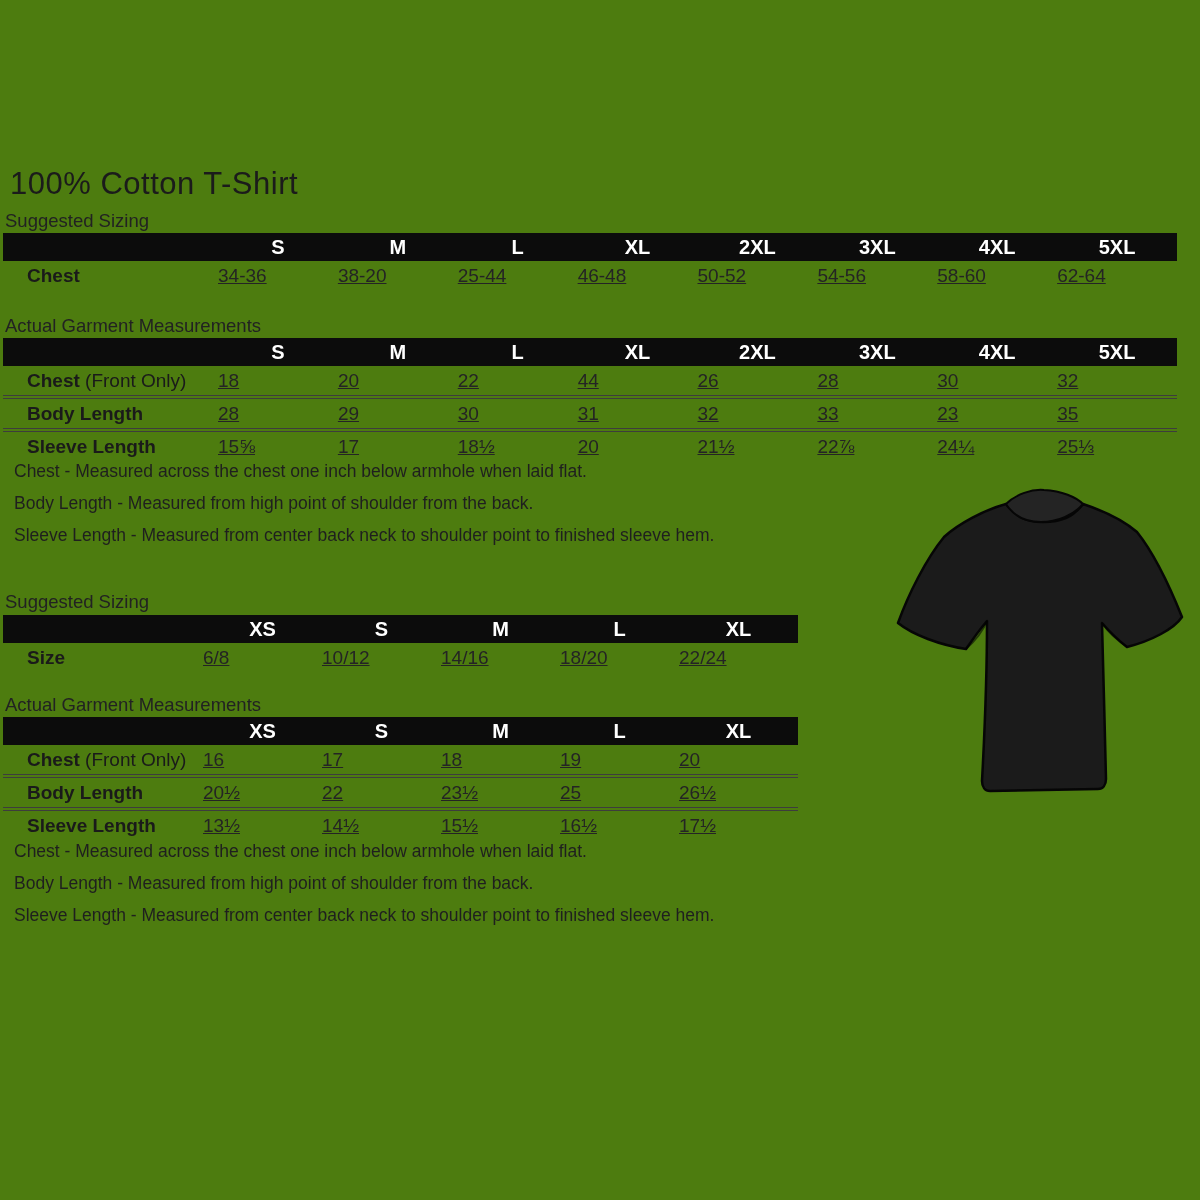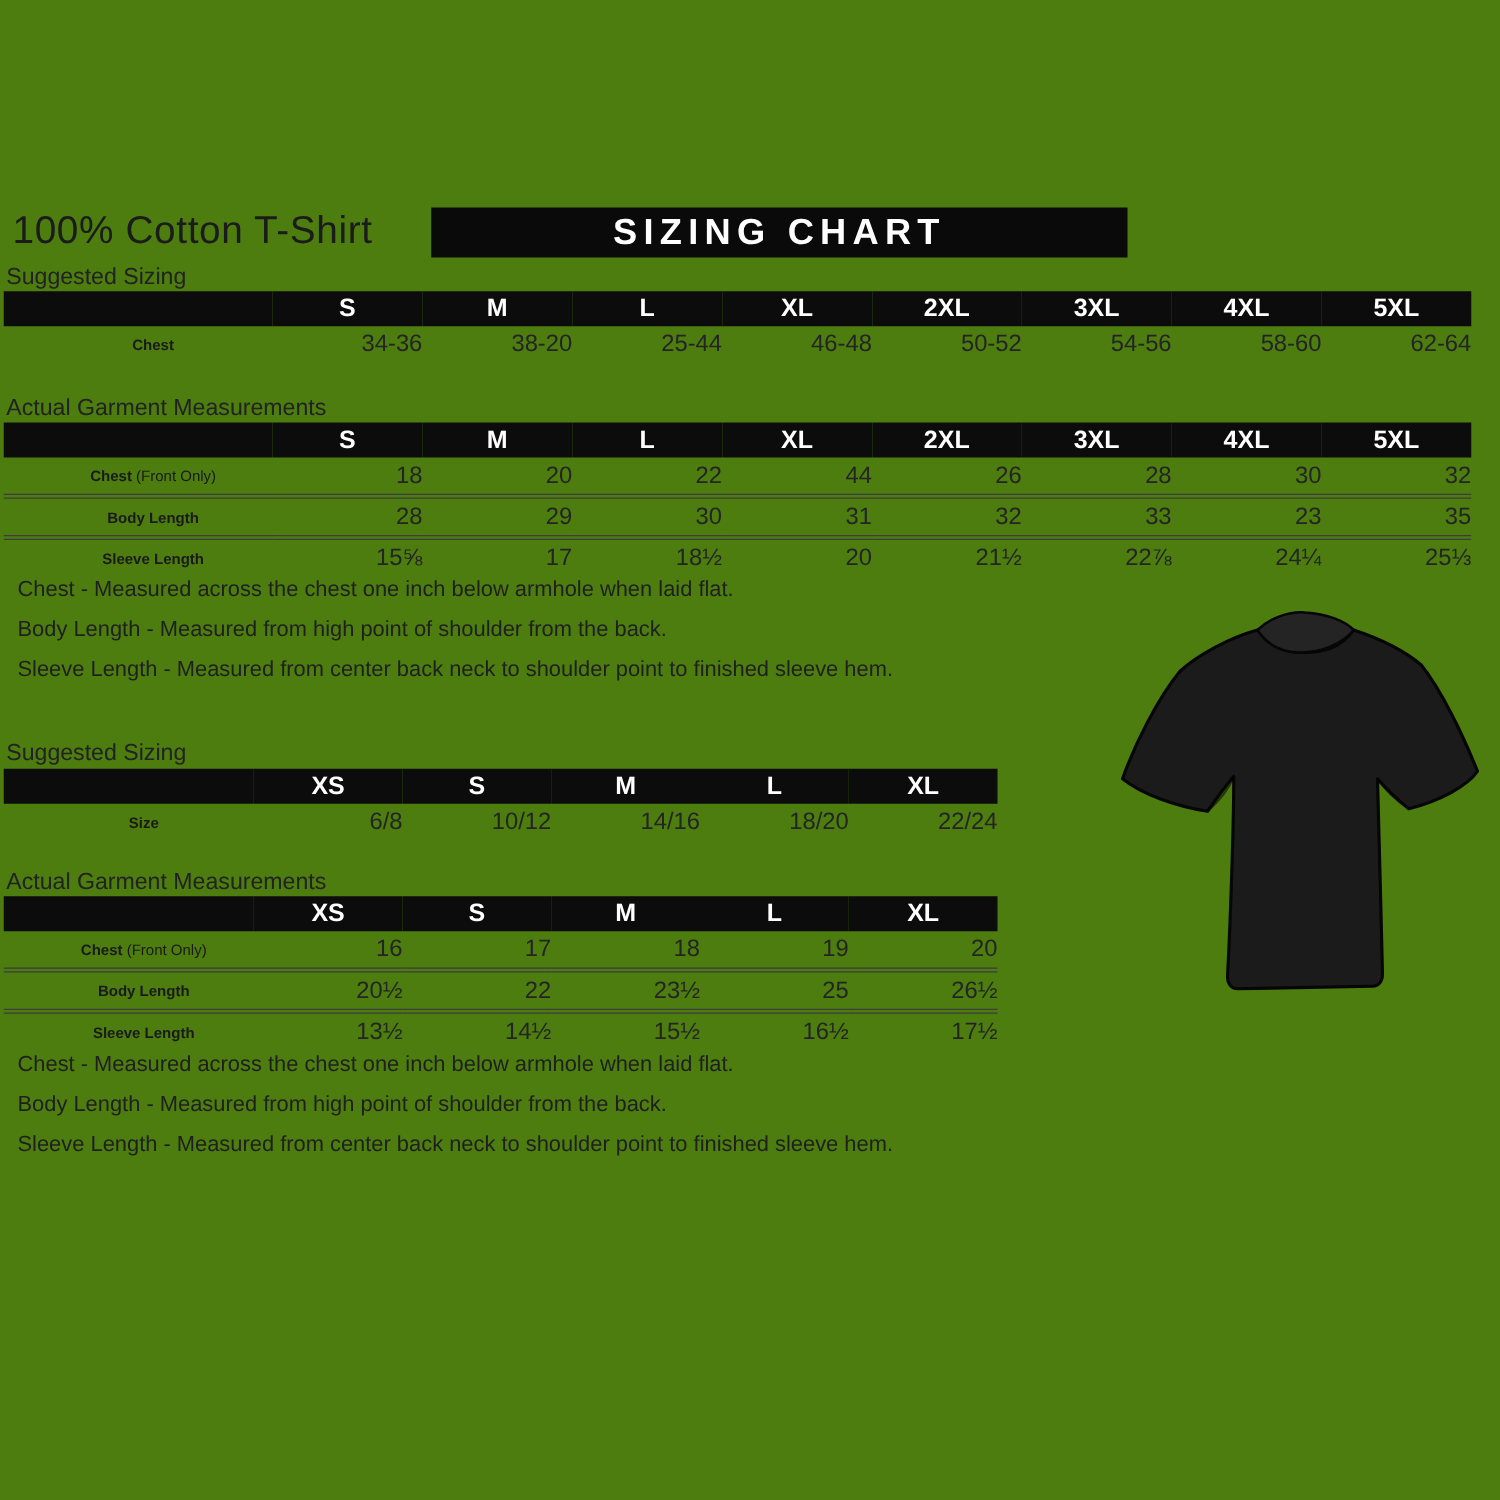--- a/index.html
+++ b/index.html
@@ -49,27 +49,27 @@
   #adult-actual-table{left:3px;top:338px;}
   #youth-suggested-table{left:3px;top:615px;}
   #youth-actual-table{left:3px;top:717px;}
 
   .size-table thead th{
     background:#0c0c0c;color:#ffffff;
     font-size:20px;font-weight:700;
     height:28px;padding:0;text-align:center;
   }
   .size-table tbody th{
-    text-align:center;padding:0 0 0 24px;
-    font-size:12px;font-weight:700;color:#1a1a1a;
+    text-align:left;padding:0 0 0 24px;
+    font-size:19px;font-weight:700;color:#1a1a1a;
     height:29px;white-space:nowrap;
   }
   .size-table tbody td{
-    text-align:right;font-size:19px;font-weight:400;
-    color:#242424;height:29px;padding:0;
+    text-align:left;font-size:19px;font-weight:400;
+    color:#242424;height:29px;padding:0;text-decoration:underline;
   }
   table.adult th.corner{width:215px;}
   table.youth th.corner{width:200px;}
   .size-table .sfx{font-weight:400;}
   .divided tbody tr:not(:first-child) th,
   .divided tbody tr:not(:first-child) td{
     border-top:4px double #3d3d3d;
   }
 
   
@@ -82,23 +82,20 @@
 
   
   #tshirt{left:886px;top:482px;}
 </style>
 </head>
 <body>
 
 <div class="canvas">
 
   <div class="abs main-title">100% Cotton T-Shirt</div>
-  <div class="abs banner">
-    <span>SIZING CHART</span>
-  </div>
 
   <div class="abs section-label" id="adult-suggested-label">Suggested Sizing</div>
   <table class="abs size-table adult" id="adult-suggested-table">
       <thead>
         <tr>
           <th class="corner"></th>
           <th>S</th>
           <th>M</th>
           <th>L</th>
           <th>XL</th>

